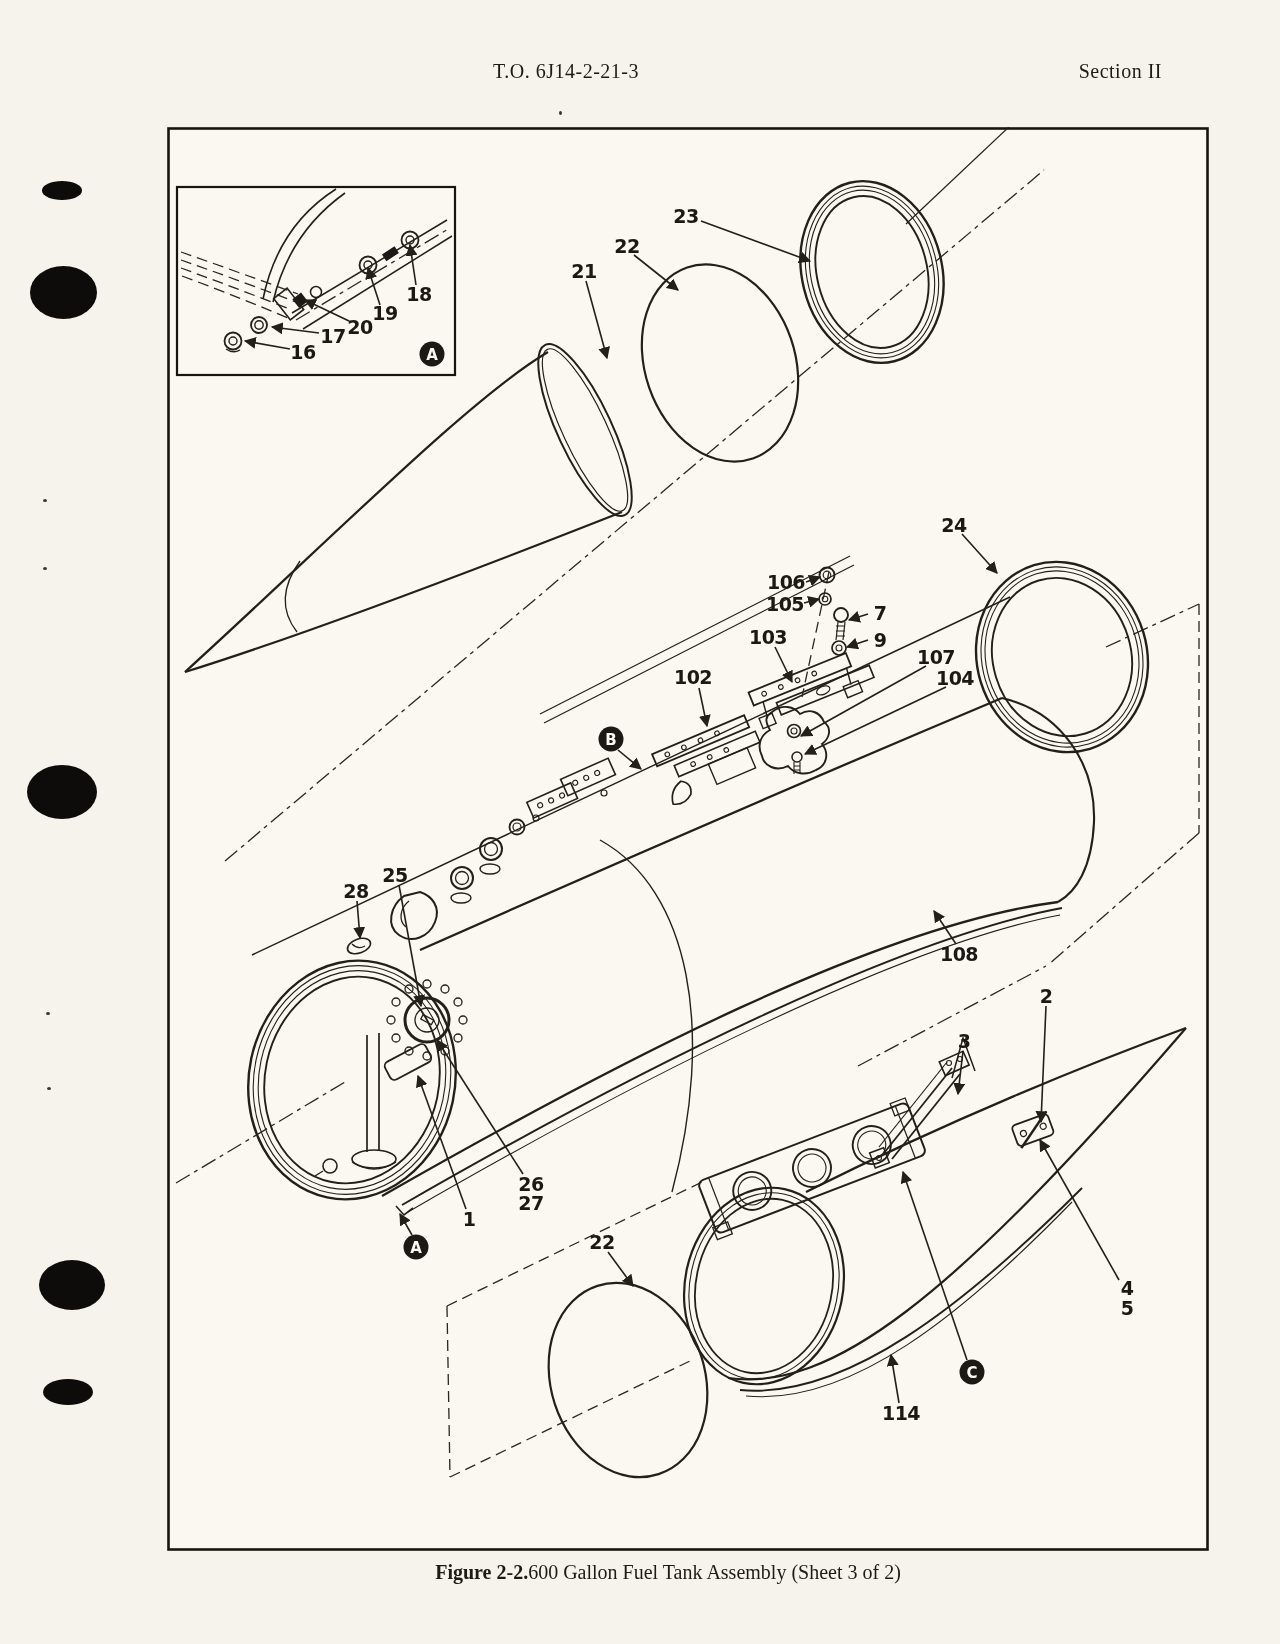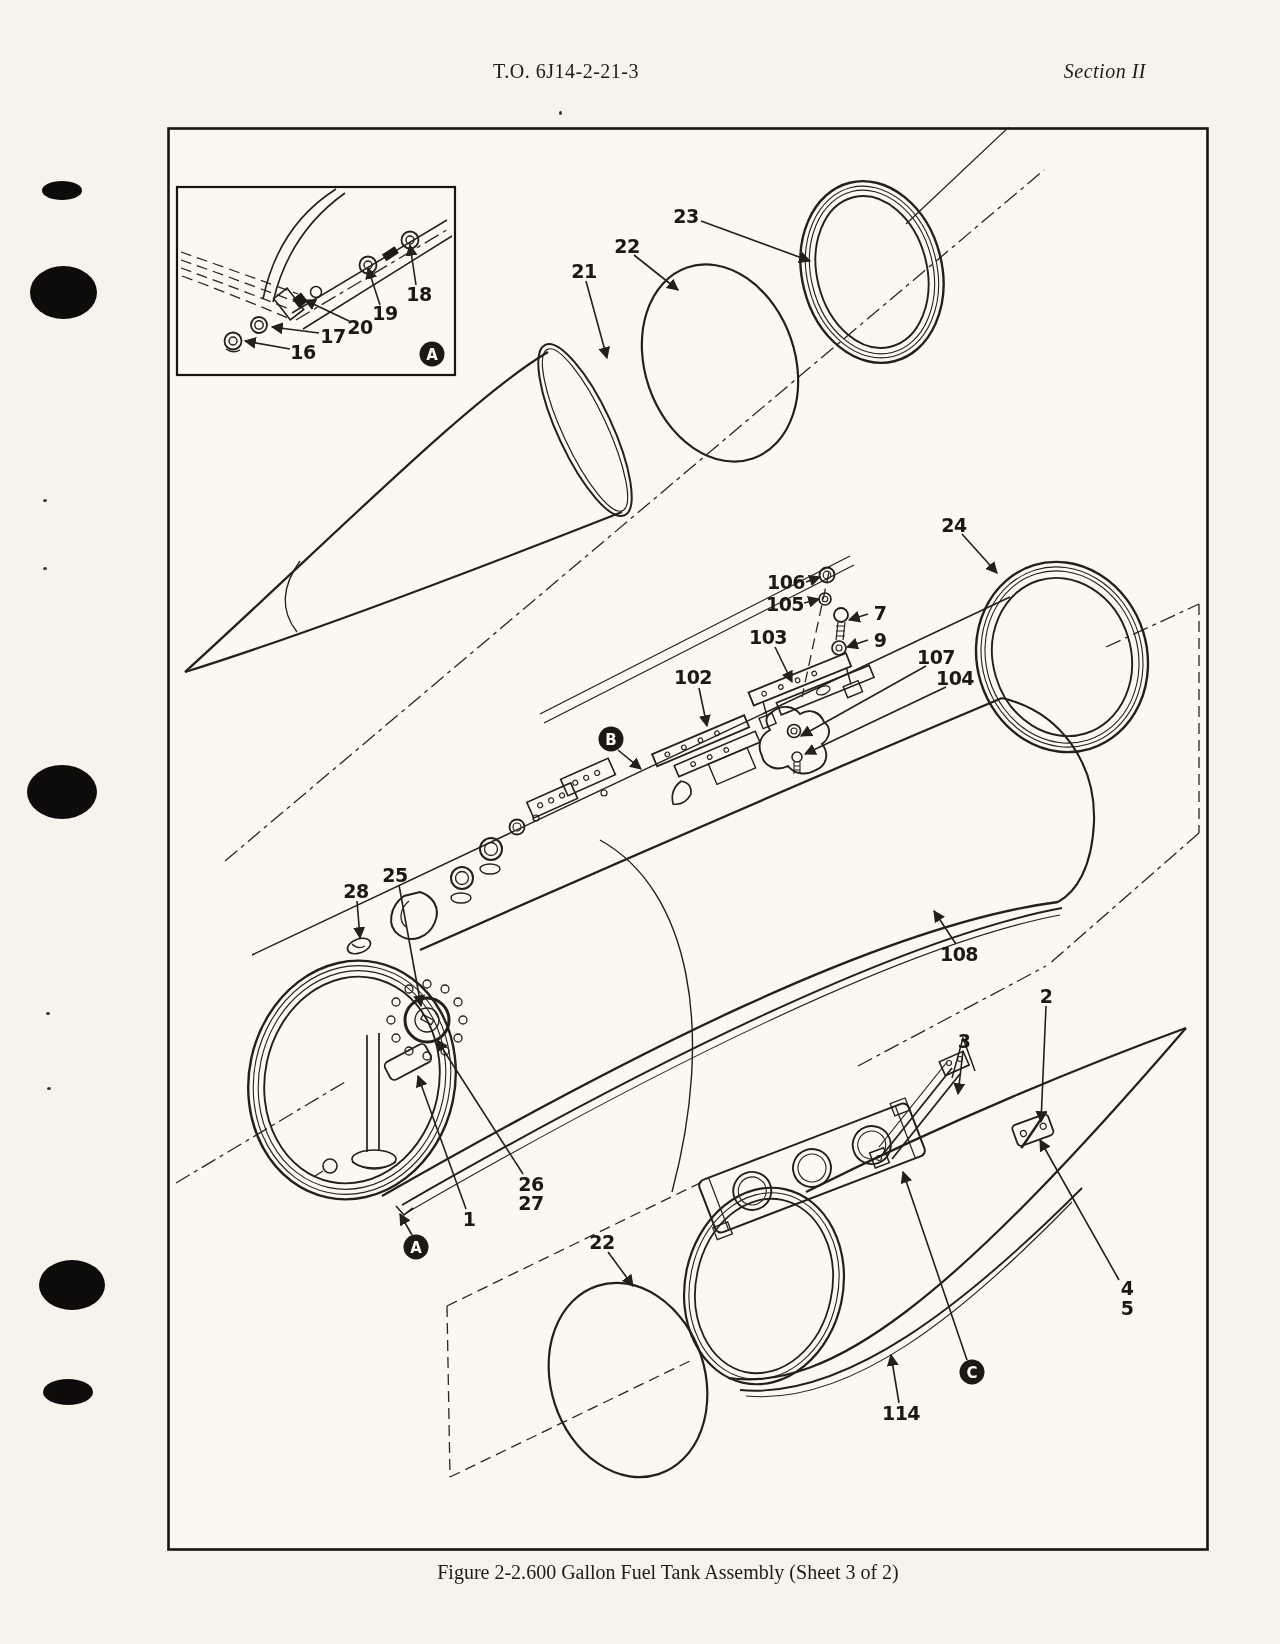--- a/index.html
+++ b/index.html
@@ -3,23 +3,23 @@
 <meta charset="utf-8">
 <style>
   html,body{margin:0;padding:0;background:#e8e6e0;}
   #page{
     position:relative;width:1280px;height:1644px;margin:0 auto;
     background:#f5f3ec;overflow:hidden;
     font-family:"Liberation Serif", serif;color:#201d18;
   }
   .hdr{position:absolute;font-size:20px;letter-spacing:.5px;color:#1e1b16;}
   #hdr-to{top:60px;left:0;width:1132px;text-align:center;}
-  #hdr-sec{top:60px;right:134px;font-style:italic;}
+  #hdr-sec{top:60px;right:118px;}
   #caption{position:absolute;top:1561px;left:40px;width:1256px;text-align:center;font-size:20px;color:#1e1b16;}
-  #caption .sp{margin-right:0;}
+  #caption .sp{margin-right:0;font-weight:bold;}
   .punch{position:absolute;background:#0d0c0a;border-radius:50%;}
   .speck{position:absolute;background:#3a362e;border-radius:50%;}
   svg text.co{
     font-family:"DejaVu Sans", sans-serif;font-weight:700;font-size:19px;
     fill:#1c1914;letter-spacing:-0.5px;
   }
   svg text.mk{
     font-family:"DejaVu Sans", sans-serif;font-weight:700;font-size:15px;fill:#faf8f1;
   }
   svg .ln{stroke:#23201a;fill:none;}

